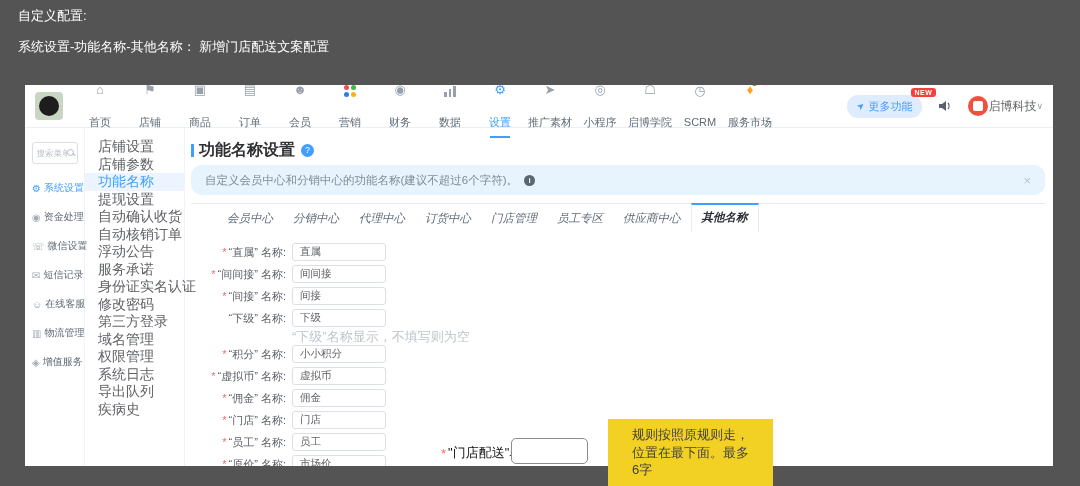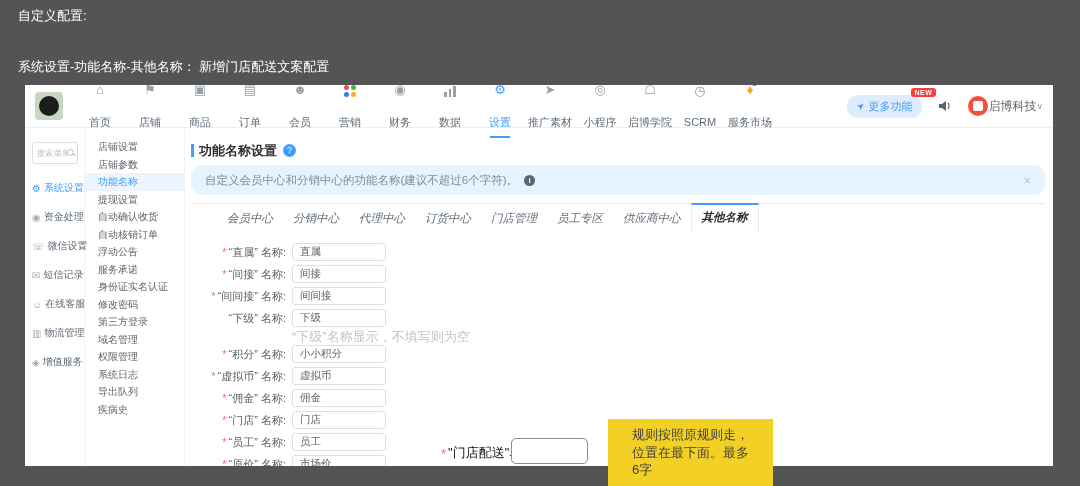--- a/index.html
+++ b/index.html
@@ -39,27 +39,27 @@
   .searchwrap{position:relative;width:46px;margin:0 auto;}
   .searchwrap input{width:100%;height:22px;border:1px solid #dcdfe6;border-radius:3px;box-sizing:border-box;font-size:8.5px;color:#8a919b;padding:0 10px 0 4px;outline:none;font-family:inherit;}
   .searchwrap input::placeholder{color:#bcc2cb;}
   .mag{position:absolute;right:4px;top:7px;width:5px;height:5px;border:1px solid #b4bbc4;border-radius:50%;}
   .mag::after{content:"";position:absolute;left:4px;top:4px;width:4px;height:1px;background:#b4bbc4;transform:rotate(45deg);}
   .s1items{margin-top:17px;display:flex;flex-direction:column;gap:15px;padding-left:7px;}
   .s1item{display:flex;align-items:center;gap:3px;font-size:10px;color:#5f6b77;white-space:nowrap;}
   .s1item .ico{font-size:10px;color:#a3abb5;}
   .s1item.active,.s1item.active .ico{color:#409eff;}
   .side2{width:100px;flex:none;border-right:1px solid #f2f3f5;padding-top:10px;box-sizing:border-box;}
-  .s2item{height:17.5px;line-height:17.5px;padding-left:13px;font-size:10px;color:#606266;white-space:nowrap;}
+  .s2item{height:17.5px;line-height:17.5px;padding-left:13px;font-size:14px;color:#606266;white-space:nowrap;}
   .s2item.active{background:#ecf5ff;color:#409eff;}
   
   .main{flex:1;padding:16px 8px 0 6px;box-sizing:border-box;}
   .titlerow{display:flex;align-items:center;height:13px;}
   .tbar{width:3px;height:13px;background:#409eff;margin-right:5px;}
-  .ptitle{font-size:13px;font-weight:bold;color:#303133;}
+  .ptitle{font-size:16px;font-weight:bold;color:#303133;}
   .help{width:13px;height:13px;border-radius:50%;background:#409eff;color:#fff;font-size:9px;text-align:center;line-height:13px;margin-left:6px;}
   .alert{margin-top:8px;background:#e7f4fd;border-radius:11px;height:30px;display:flex;align-items:center;padding:0 14px;font-size:11.5px;color:#7e8c98;}
   .info{width:11px;height:11px;border-radius:50%;background:#5a6673;color:#fff;font-size:8px;font-weight:bold;text-align:center;line-height:11px;margin-left:6px;flex:none;}
   .aclose{margin-left:auto;color:#b9c2cb;font-size:13px;}
   .tabs{margin-top:8px;border-top:1px solid #e8ebf0;display:flex;padding-left:26px;}
   .tab{padding:7px 10px 6px;font-size:11.5px;color:#5f6b77;font-style:italic;}
   .tab.active{margin-top:-1px;border-top:2px solid #409eff;border-left:1px solid #e8ebf0;border-right:1px solid #e8ebf0;padding-top:5px;font-weight:bold;color:#2b2f36;background:#fff;}
   .form{margin-top:11px;}
   .frow{display:flex;align-items:center;margin-bottom:4px;}
   .flabel{width:95px;text-align:right;font-size:11px;color:#5a5e66;padding-right:6px;flex:none;white-space:nowrap;}
@@ -70,21 +70,21 @@
   .bfield{left:441px;top:444px;font-size:13px;color:#151515;display:flex;align-items:center;z-index:6;}
   .binput{left:511px;top:438px;width:77px;height:26px;background:#fff;border:1px solid #8c8c8c;border-radius:5px;box-sizing:border-box;z-index:6;outline:none;}
   .note{left:608px;top:419px;width:117px;padding:7px 24px;background:#f2d124;font-size:13px;color:#3f3f3f;line-height:1.35;z-index:7;}
 </style>
 </head>
 <body>
 
 <div class="stage">
 
   <div class="abs ann-text" style="left:18px;top:7px;">自定义配置:</div>
-  <div class="abs ann-text" style="left:18px;top:38px;margin-top:20px;">系统设置-功能名称-其他名称： 新增门店配送文案配置</div>
+  <div class="abs ann-text" style="left:18px;top:38px;">系统设置-功能名称-其他名称： 新增门店配送文案配置</div>
 
   <div class="abs panel">
 
     <div class="topnav">
       <div class="logo"></div>
 
       <div class="nav-item">
         <span class="nav-ico">⌂</span>
         <span class="nav-lbl">首页</span>
       </div>
@@ -253,26 +253,26 @@
           <div class="tab">供应商中心</div>
           <div class="tab active">其他名称</div>
         </div>
 
         <div class="form">
           <div class="frow">
             <div class="flabel"><span class="star">*</span><span>“直属” 名称:</span></div>
             <input class="finput" value="直属" style="">
           </div>
           <div class="frow">
+            <div class="flabel"><span class="star">*</span><span>“间间接” 名称:</span></div>
+            <input class="finput" value="间间接" style="">
+          </div>
+          <div class="frow">
             <div class="flabel"><span class="star">*</span><span>“间接” 名称:</span></div>
             <input class="finput" value="间接" style="">
-          </div>
-          <div class="frow">
-            <div class="flabel"><span class="star">*</span><span>“间间接” 名称:</span></div>
-            <input class="finput" value="间间接" style="">
           </div>
           <div class="frow">
             <div class="flabel"><span class="star"></span><span>“下级” 名称:</span></div>
             <input class="finput" value="下级" style="">
           </div>
           <div class="fhint">“下级”名称显示，不填写则为空</div>
           <div class="frow">
             <div class="flabel"><span class="star">*</span><span>“积分” 名称:</span></div>
             <input class="finput" value="小小积分" style="">
           </div>

